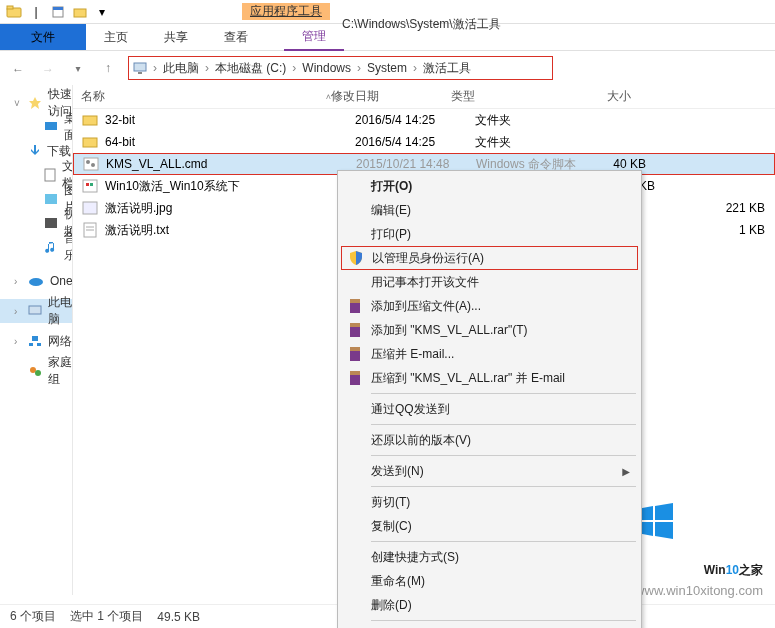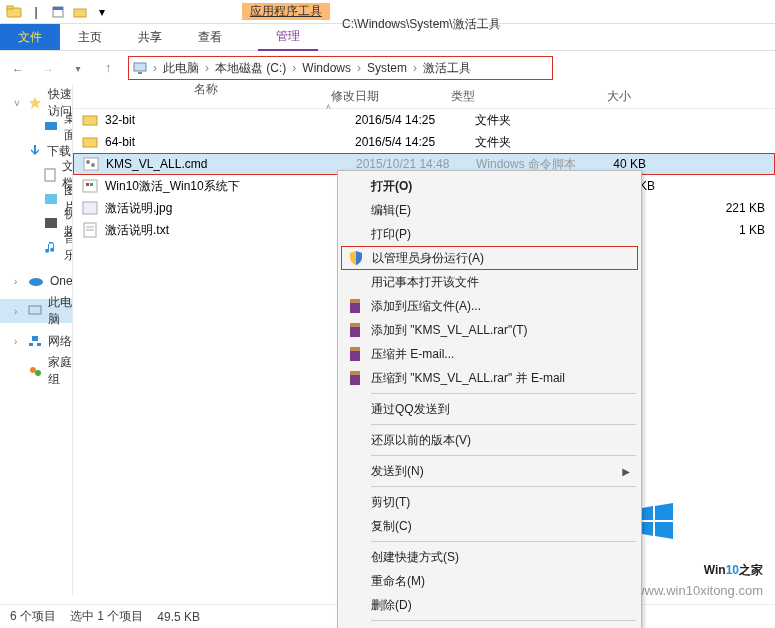--- a/index.html
+++ b/index.html
@@ -5,40 +5,40 @@
 * { margin: 0; padding: 0; box-sizing: border-box; font-family: "Microsoft YaHei", "Segoe UI", sans-serif; font-size: 12px; }
 body { width: 775px; height: 628px; background: #fff; overflow: hidden; position: relative; }
 
 .titlebar { height: 24px; background: #fff; display: flex; align-items: center; padding: 2px 4px; border-bottom: 1px solid #e0e0e0; }
 .titlebar .qat { display: flex; gap: 2px; }
 .titlebar .qat span { width: 20px; height: 20px; display: inline-flex; align-items: center; justify-content: center; }
 .titlebar .toolsbadge { background: #fdba74; color: #333; padding: 0 8px; margin-left: 130px; text-decoration: underline; }
 .titlebar .path { margin-left: 12px; color: #333; margin-top: 25px; }
 
 .ribbon-tabs { height: 27px; display: flex; align-items: center; border-bottom: 1px solid #e0e0e0; }
-.ribbon-tabs .file { background: #1e6fd6; color: #fde047; padding: 5px 18px; height: 100%; display: flex; align-items: center; }
+.ribbon-tabs .file { background: #1e6fd6; color: #000000; padding: 5px 31px; height: 100%; display: flex; align-items: center; }
 .ribbon-tabs .tab { padding: 5px 18px; color: #333; }
 .ribbon-tabs .tooltab { color: #7d3a9c; border-bottom: 2px solid #7d3a9c; padding: 4px 18px; }
 
 .navbar { height: 34px; display: flex; align-items: center; padding: 4px 6px; gap: 6px; }
 .navbar .arrow { width: 24px; height: 24px; display: inline-flex; align-items: center; justify-content: center; color: #777; }
 .addrbox { flex: 0 0 425px; height: 24px; border: 1px solid #d93025; display: flex; align-items: center; padding: 0 4px; gap: 4px; margin-left: 2px; }
 .addrbox .sep { color: #888; margin: 0 2px; }
 .addrbox .crumb { color: #333; }
 
 .body { display: flex; height: 510px; }
 .sidebar { width: 168px; border-right: 1px solid #e8e8e8; padding: 6px 0; overflow: hidden; }
 .side-item { display: flex; align-items: center; height: 24px; padding-left: 28px; gap: 6px; color: #333; }
 .side-item .chev { position: absolute; left: 14px; color: #888; font-size: 10px; }
 .side-item.sel { background: #cfe6f7; }
 .side-group { position: relative; }
 
 .filepane { flex: 1; position: relative; }
 .colhead { display: flex; height: 24px; align-items: center; border-bottom: 1px solid #eee; padding-left: 8px; }
-.colhead .col { color: #555; flex-direction: column; }
+.colhead .col { color: #555; }
 .col-name { width: 250px; display: flex; align-items: center; gap: 4px; }
 .col-date { width: 120px; }
 .col-type { width: 110px; }
 .col-size { width: 70px; text-align: right; }
 
 .filerow { display: flex; height: 22px; align-items: center; padding-left: 8px; }
 .filerow .ico { width: 18px; height: 18px; margin-right: 6px; display: inline-flex; align-items: center; justify-content: center; }
 .filerow.sel { background: #cfe6f7; border: 1px solid #d93025; }
 .filerow .col-size { text-align: right; padding-right: 10px; }
 

